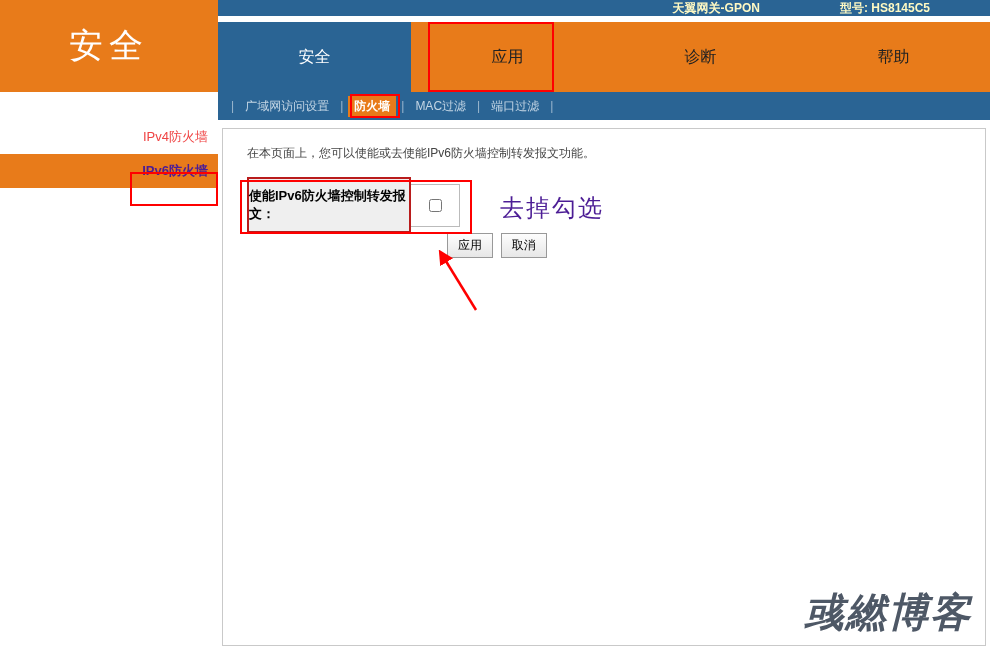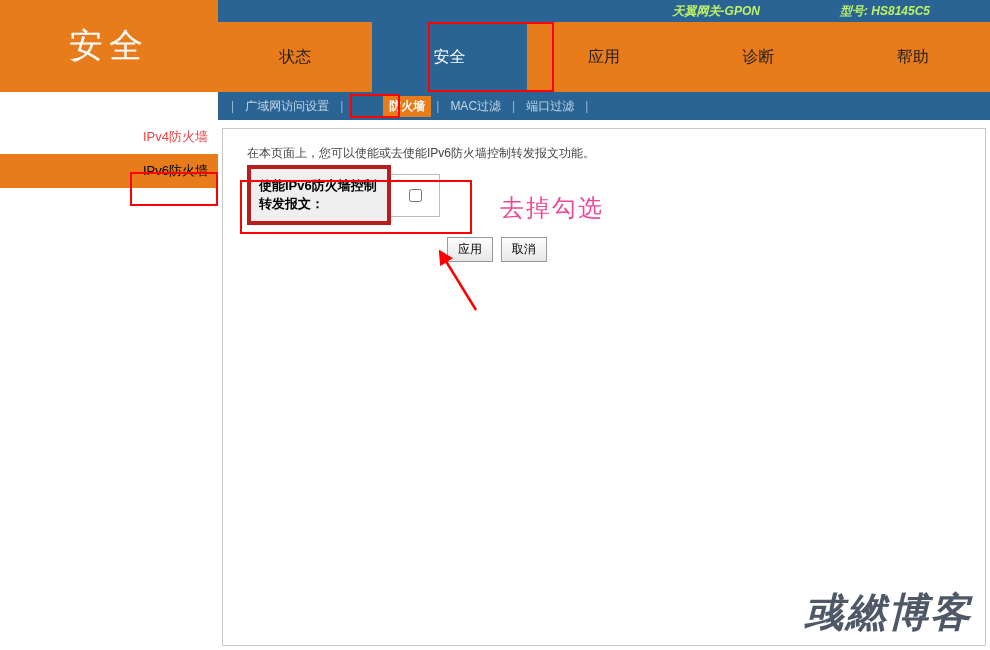--- a/index.html
+++ b/index.html
@@ -13,29 +13,28 @@
     position: relative;
     overflow: hidden;
   }
 
   
   .info-bar {
     position: absolute;
     top: 0;
     left: 218px;
     right: 0;
-    height: 22px;
+    height: 16px;
     background: #2a6494;
-    color: #bef264;
+    color: #fef9c3;
     font-size: 12px;
     display: flex;
     align-items: center;
     justify-content: flex-end;
     font-weight: bold;
-    font-style: italic;
   }
   .info-bar .gw {
     margin-right: 80px;
   }
   .info-bar .model {
     margin-right: 60px;
   }
 
   
   .header-left {
@@ -100,21 +99,20 @@
   }
   .subnav .item {
     padding: 2px 6px;
     cursor: pointer;
     color: #c4d6e5;
   }
   .subnav .item.active {
     background: #e87b1a;
     color: #fff;
     font-weight: bold;
-    margin-left: 35px;
   }
 
   
   .sidebar {
     position: absolute;
     top: 120px;
     left: 0;
     width: 218px;
   }
   .sidebar .side-item {
@@ -122,63 +120,62 @@
     display: flex;
     align-items: center;
     justify-content: flex-end;
     padding-right: 10px;
     font-size: 13px;
     color: #ef4444;
     cursor: pointer;
   }
   .sidebar .side-item.active {
     background: #e87b1a;
-    color: #000000;
-    font-weight: normal;
+    color: #4c1d95;
+    font-weight: bold;
   }
 
   
   .content {
     position: absolute;
     top: 128px;
     left: 222px;
     right: 4px;
     bottom: 4px;
     border: 1px solid #c9c9c9;
     background: #fff;
     padding: 16px 24px;
   }
   .content .desc {
     color: #444;
     font-size: 12px;
-    margin-bottom: 3px;
+    margin-bottom: 15px;
   }
   .form-row {
     display: flex;
     align-items: center;
     font-size: 13px;
   }
   .form-row .label-cell {
-    width: 144px;
+    width: 164px;
     background: #efefef;
-    border: 4px solid #b91c1c;
-    padding: 8px 8px;
+    border: 2px solid #b91c1c;
+    padding: 8px 0;
     font-weight: bold;
     line-height: 1.4;
   }
   .form-row .input-cell {
     border: 1px solid #bbb;
     border-left: none;
     height: 100%;
     padding: 11px 14px;
     display: flex;
     align-items: center;
   }
   .btn-row {
-    margin-top: 12px;
     margin-left: 200px;
   }
   .btn-row button {
     min-width: 46px;
     padding: 3px 10px;
     font-size: 12px;
     border: 1px solid #999;
     background: linear-gradient(#fdfdfd,#e7e7e7);
     cursor: pointer;
     margin-right: 4px;
@@ -195,21 +192,21 @@
   .rb-side  { top: 172px; left: 130px; width: 88px;  height: 34px; }
   .rb-form  { top: 180px; left: 240px; width: 232px; height: 54px; }
 
   
   .anno-text {
     position: absolute;
     top: 192px;
     left: 500px;
     font-family: "SimSun","NSimSun",serif;
     font-size: 24px;
-    color: #ec4899;
+    color: #4c1d95;
     letter-spacing: 2px;
   }
 
   
   .arrow-svg {
     position: absolute;
     top: 250px;
     left: 436px;
     pointer-events: none;
   }
@@ -233,21 +230,20 @@
 <div class="info-bar">
   <span class="gw">天翼网关-GPON</span>
   <span class="model">型号: HS8145C5</span>
 </div>
 
 <div class="header-left">
   <span class="title">安全</span>
 </div>
 
 <div class="nav">
-  <div class="tab">状态</div>
   <div class="tab active">安全</div>
   <div class="tab">应用</div>
   <div class="tab">诊断</div>
   <div class="tab">帮助</div>
 </div>
 
 <div class="subnav">
   <span class="sep">|</span>
   <span class="item">广域网访问设置</span>
   <span class="sep">|</span>

